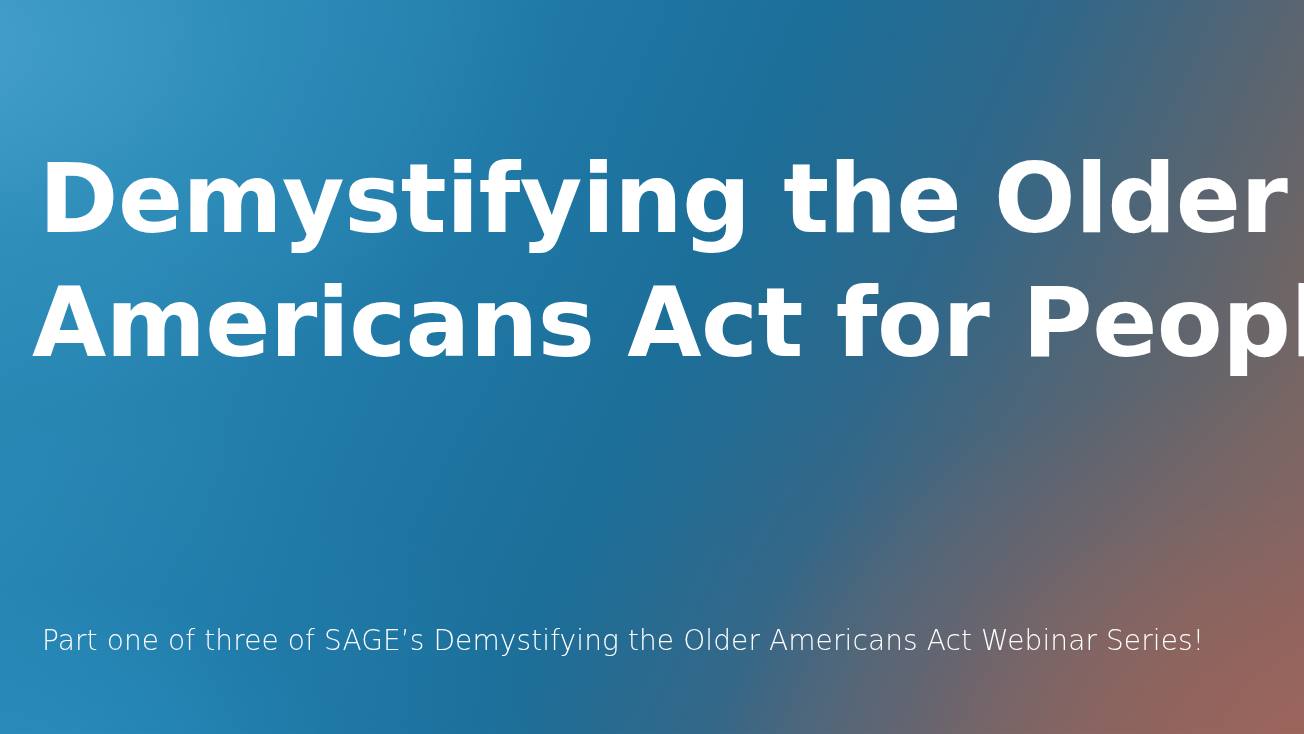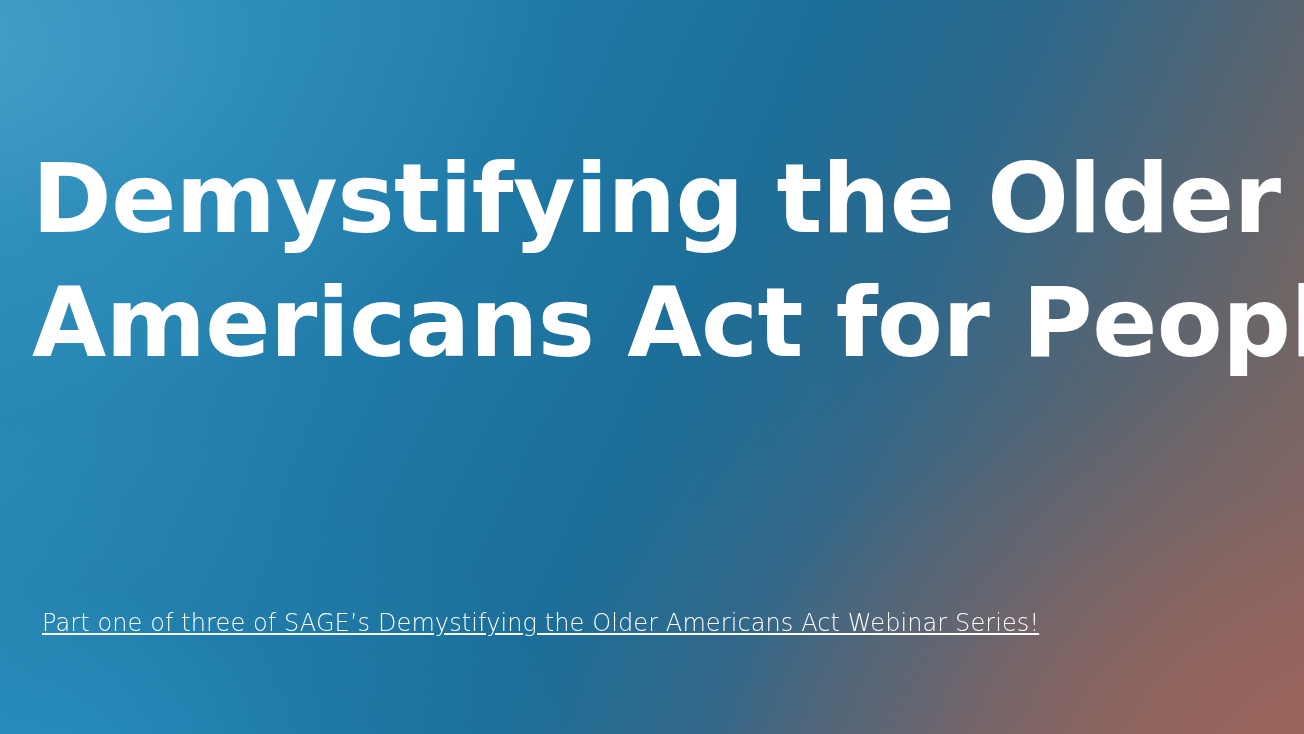--- a/index.html
+++ b/index.html
@@ -8,20 +8,21 @@
     background: #000;
   }
 
   #slide {
     position: relative;
     width: 1304px;
     height: 734px;
     overflow: hidden;
     font-family: "DejaVu Sans", "Liberation Sans", sans-serif;
     background-color: #1d4ed8;
+    text-align: center;
   }
 
   
   .bg-layer {
     position: absolute;
     inset: 0;
     pointer-events: none;
   }
 
   .bg-base {
@@ -88,28 +89,27 @@
     font-size: 96px;
     line-height: 124px;
     font-weight: 700;
     letter-spacing: -0.5px;
     white-space: nowrap;
   }
 
   #subtitle {
     position: absolute;
     left: 42px;
-    top: 580px;
+    top: 594px;
     color: #ffffff;
-    font-size: 24px;
+    font-size: 28px;
     line-height: 38px;
     font-weight: 300;
     letter-spacing: 0.1px;
     white-space: nowrap;
-    text-decoration: underline;
   }
 </style>
 </head>
 <body>
 
 <div id="slide">
 
   <div class="bg-layer bg-base"></div>
   <div class="bg-layer bg-cool"></div>
   <div class="bg-layer bg-cool-bottom"></div>

